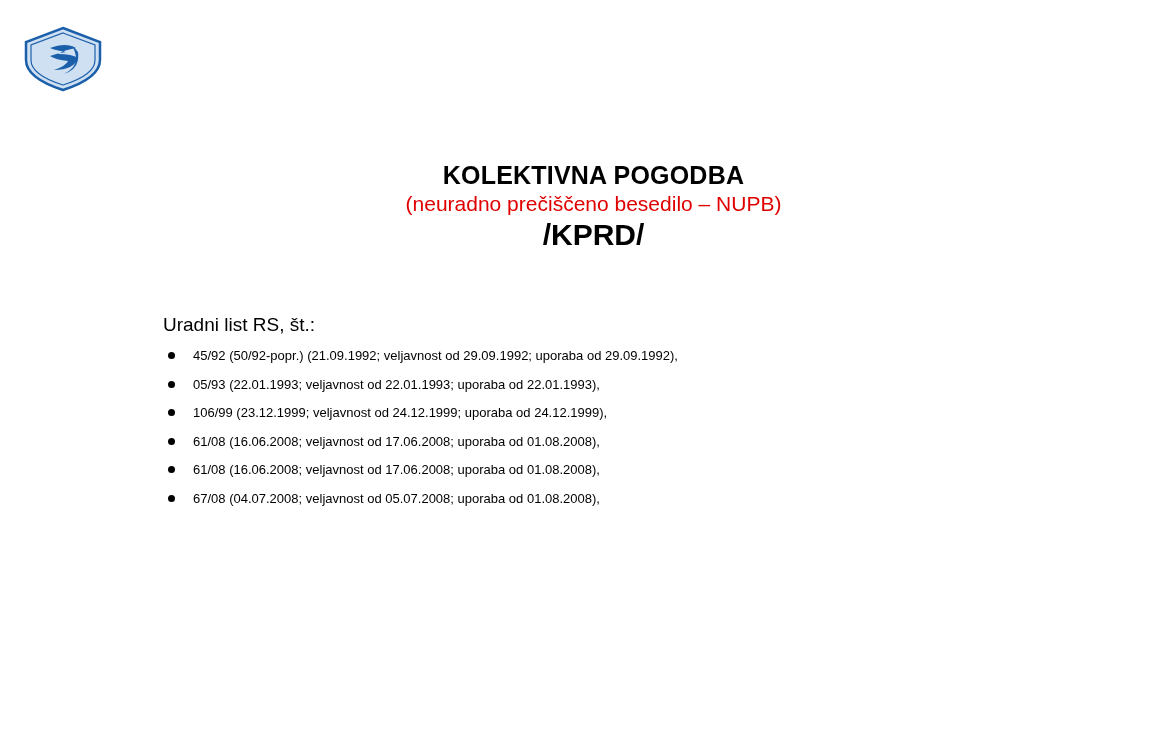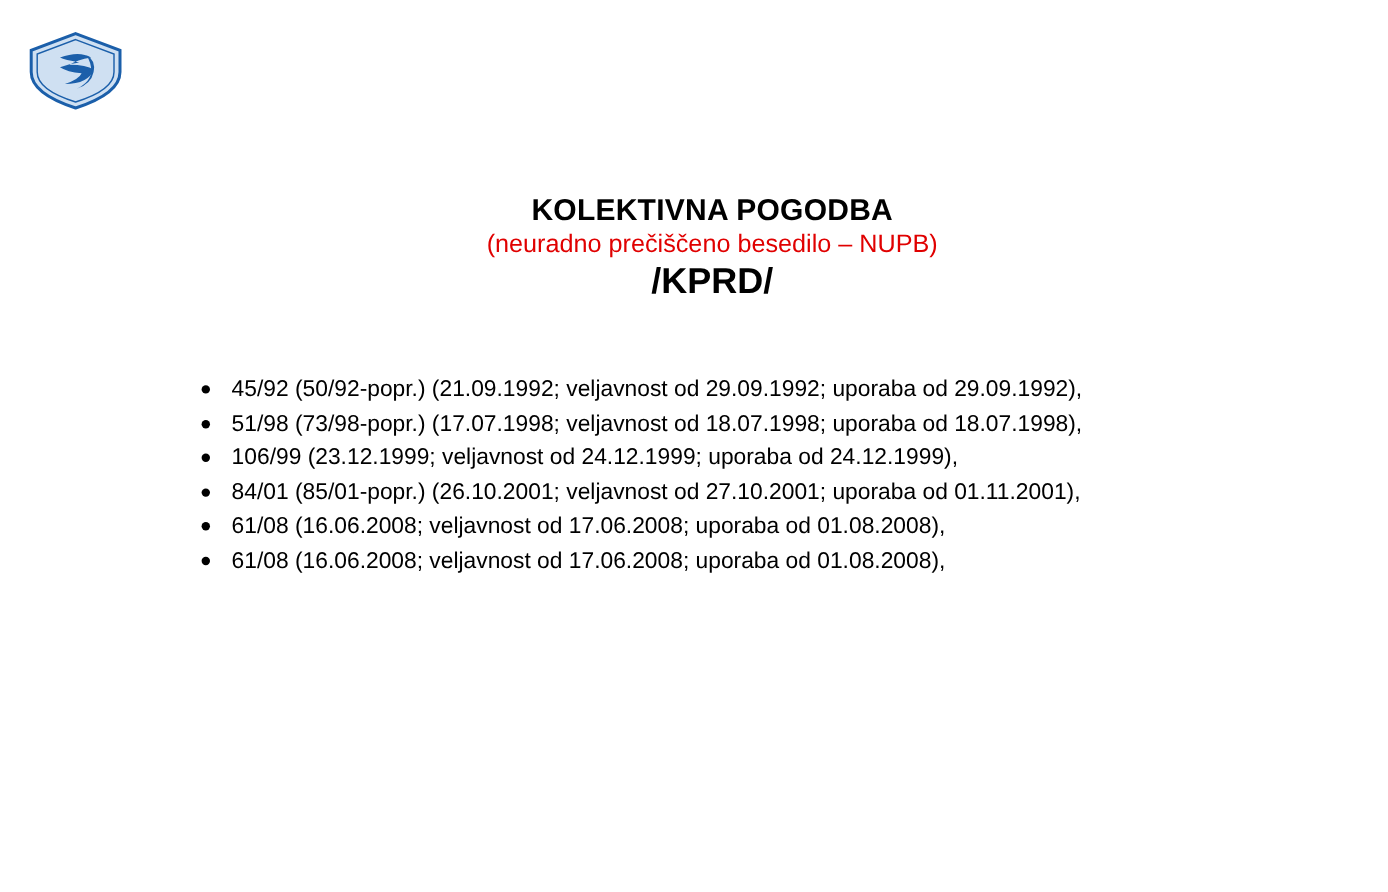--- a/index.html
+++ b/index.html
@@ -65,21 +65,21 @@
     line-height: 26px;
     margin: 0 0 5px 0;
   }
   ul.items {
     list-style: none;
     margin: 0;
     padding: 0;
   }
   ul.items li {
     position: relative;
-    font-size: 19px;
+    font-size: 13px;
     line-height: 25.5px;
     padding-left: 30px;
     margin-bottom: 3px;
   }
   ul.items li .bullet {
     position: absolute;
     left: 5px;
     top: 9px;
     width: 7px;
     height: 7px;
@@ -106,41 +106,42 @@
     </svg>
   </div>
 
   <div class="title-block">
     <div class="title-line">KOLEKTIVNA POGODBA</div>
     <div class="subtitle-line">(neuradno prečiščeno besedilo – NUPB)</div>
     <div class="code-line">/KPRD/</div>
   </div>
 
   <div class="body-block">
+    <p class="intro">Uradni list RS, št.:</p>
     <ul class="items">
       <li>
         <span class="bullet"></span>
         <span class="item-text">45/92 (50/92-popr.) (21.09.1992; veljavnost od 29.09.1992; uporaba od 29.09.1992),</span>
       </li>
       <li>
         <span class="bullet"></span>
-        <span class="item-text">51/98 (73/98-popr.) (17.07.1998; veljavnost od 18.07.1998; uporaba od 18.07.1998),</span>
+        <span class="item-text">05/93 (22.01.1993; veljavnost od 22.01.1993; uporaba od 22.01.1993),</span>
       </li>
       <li>
         <span class="bullet"></span>
         <span class="item-text">106/99 (23.12.1999; veljavnost od 24.12.1999; uporaba od 24.12.1999),</span>
-      </li>
-      <li>
-        <span class="bullet"></span>
-        <span class="item-text">84/01 (85/01-popr.) (26.10.2001; veljavnost od 27.10.2001; uporaba od 01.11.2001),</span>
       </li>
       <li>
         <span class="bullet"></span>
         <span class="item-text">61/08 (16.06.2008; veljavnost od 17.06.2008; uporaba od 01.08.2008),</span>
       </li>
       <li>
         <span class="bullet"></span>
         <span class="item-text">61/08 (16.06.2008; veljavnost od 17.06.2008; uporaba od 01.08.2008),</span>
       </li>
+      <li>
+        <span class="bullet"></span>
+        <span class="item-text">67/08 (04.07.2008; veljavnost od 05.07.2008; uporaba od 01.08.2008),</span>
+      </li>
     </ul>
   </div>
 
 </div>
 
 </body></html>

